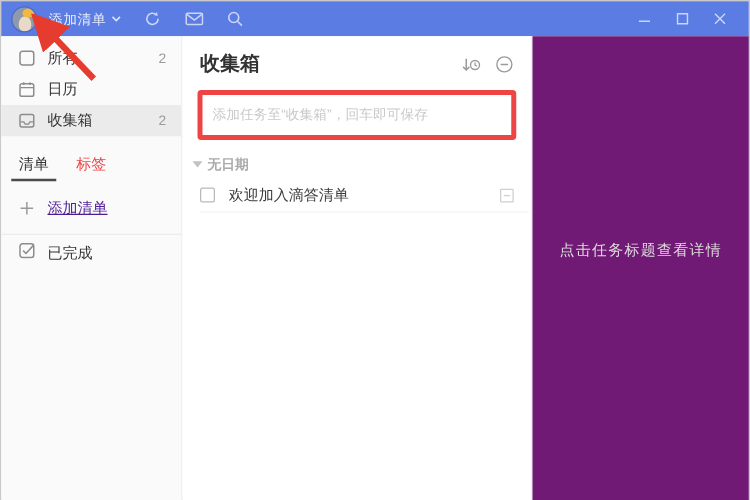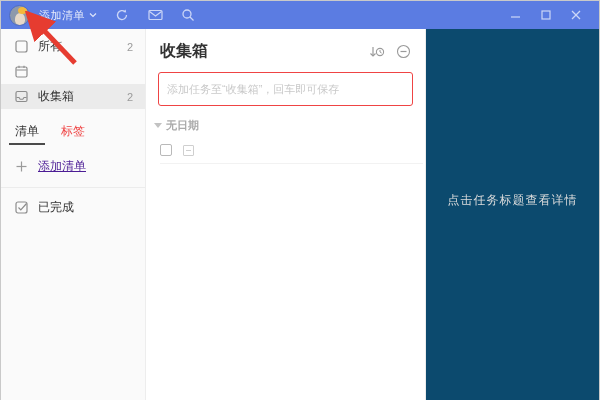--- a/index.html
+++ b/index.html
@@ -29,43 +29,43 @@
   .side-item.selected { background:#ebebeb; }
   .side-icon { width:13px; height:13px; margin-right:10px; display:flex; align-items:center; justify-content:center; flex:0 0 auto; }
   .side-label { flex:1; }
   .side-count { color:#9a9a9a; font-size:11px; }
   .side-tabs { display:flex; align-items:flex-end; margin:14px 0 0; padding:0 10px; height:22px; }
   .side-tab { font-size:12px; color:#ef4444; padding:0 4px 5px; margin-right:14px; cursor:pointer; position:relative; }
   .side-tab.active { color:#333; }
   .side-tab.active::after { content:""; position:absolute; left:-2px; right:-2px; bottom:0; height:2px; background:#4a4a4a; }
   .add-list { display:flex; align-items:center; height:26px; padding:0 14px; margin-top:8px; color:#4c1d95; cursor:pointer;text-decoration:underline; }
   .side-divider { height:1px; background:#ececec; margin:8px 0 6px; }
-  .completed-row { display:flex; align-items:center; height:26px; padding:0 14px; cursor:pointer; }
+  .completed-row { display:flex; height:26px; padding:0 14px; cursor:pointer; }
 
   
   .main { width:280px; border-right:1px solid #ececec; background:#fff; display:flex; flex-direction:column; }
   .main-header { display:flex; align-items:center; padding:12px 12px 8px 14px; }
   .main-title { font-size:16px; font-weight:700; color:#333; flex:1; }
   .hdr-icon { width:20px; height:16px; display:flex; align-items:center; justify-content:center; cursor:pointer; margin-left:6px; }
-  .task-input { margin:2px 12px 0; height:24px; border:1px solid #ef4444; border-radius:3px; padding:16px 8px; font-size:11px; color:#333; background:#fff; outline:none; font-family:"Liberation Sans","DejaVu Sans",sans-serif; }
+  .task-input { margin:2px 12px 0; height:24px; border:4px solid #ef4444; border-radius:3px; padding:16px 8px; font-size:11px; color:#333; background:#fff; outline:none; font-family:"Liberation Sans","DejaVu Sans",sans-serif; }
   .task-input::placeholder { color:#c9c9c9; }
   .section-row { display:flex; align-items:center; padding:12px 14px 4px 8px; cursor:pointer;font-weight:bold; }
   .tri-down { width:0; height:0; border-left:4px solid transparent; border-right:4px solid transparent; border-top:5px solid #c2c2c2; margin-right:4px; }
   .section-label { font-size:11px; color:#aaa; }
   .task-row { display:flex; align-items:center; height:27px; margin:0 2px 0 14px; padding-right:12px; border-bottom:1px solid #f2f2f2; cursor:pointer; }
   .task-check { width:12px; height:12px; border:1px solid #b9b9b9; border-radius:2px; margin-right:11px; flex:0 0 auto; background:#fff; }
   .task-note-icon { width:12px; height:12px; border:1px solid #b9b9b9; border-radius:2px; margin-right:11px; flex:0 0 auto; position:relative; }
   .task-note-icon::before, .task-note-icon::after { content:""; position:absolute; left:2px; right:2px; height:1px; background:#b9b9b9; }
   .task-note-icon::before { top:3px; } .task-note-icon::after { top:6px; }
   .task-title { flex:1; font-size:12px; color:#3a3a3a; white-space:nowrap; overflow:hidden; }
   .task-trailing { width:11px; height:11px; border:1px solid #cfcfcf; border-radius:1px; position:relative; flex:0 0 auto; }
   .task-trailing::after { content:""; position:absolute; left:2px; right:2px; top:4px; height:1px; background:#cfcfcf; }
 
   
-  .detail { flex:1; background:#0c4a6e; display:flex; align-items:center; justify-content:center; }
+  .detail { flex:1; background:#701a75; display:flex; align-items:center; justify-content:center; }
   .detail-placeholder { font-size:12px; color:#dcdcdc; margin-top:-30px; letter-spacing:1px; }
 
   
   .annot-arrow { position:absolute; left:12px; top:10px; width:90px; height:60px; pointer-events:none; z-index:50; }
 
   svg { display:block; }
 </style>
 </head>
 <body>
 
@@ -139,20 +139,21 @@
       </div>
       <div class="side-item">
         <span class="side-icon">
           <svg width="13" height="13" viewBox="0 0 13 13">
               <rect x="1" y="2" width="11" height="10" rx="1.5" fill="none" stroke="#8c8c8c" stroke-width="1.2"></rect>
               <line x1="1.5" y1="5" x2="11.5" y2="5" stroke="#8c8c8c" stroke-width="1"></line>
               <line x1="4" y1="0.8" x2="4" y2="3" stroke="#8c8c8c" stroke-width="1.1"></line>
               <line x1="9" y1="0.8" x2="9" y2="3" stroke="#8c8c8c" stroke-width="1.1"></line>
             </svg>
         </span>
+        <span class="side-label">日历</span>
         <span class="side-count"></span>
       </div>
       <div class="side-item selected">
         <span class="side-icon">
           <svg width="13" height="13" viewBox="0 0 13 13">
               <rect x="1" y="1.5" width="11" height="10" rx="1.5" fill="none" stroke="#8c8c8c" stroke-width="1.2"></rect>
               <path d="M1.5 7.5 h2.5 l1.2 1.8 h2.6 l1.2 -1.8 h2.5" fill="none" stroke="#8c8c8c" stroke-width="1.1"></path>
             </svg>
         </span>
         <span class="side-label">收集箱</span>
@@ -208,20 +209,21 @@
 
       <input class="task-input" type="text" placeholder="添加任务至“收集箱”，回车即可保存" style="">
 
       <div class="section-row">
         <span class="tri-down"></span>
         <span class="section-label">无日期</span>
       </div>
 
       <div class="task-row">
         <span class="task-check"></span>
+        <span class="task-title">欢迎加入滴答清单</span>
         <span class="task-trailing"></span>
       </div>
     </div>
 
     <div class="detail">
       <span class="detail-placeholder">点击任务标题查看详情</span>
     </div>
   </div>
 
   <svg class="annot-arrow" viewBox="0 0 90 60">

